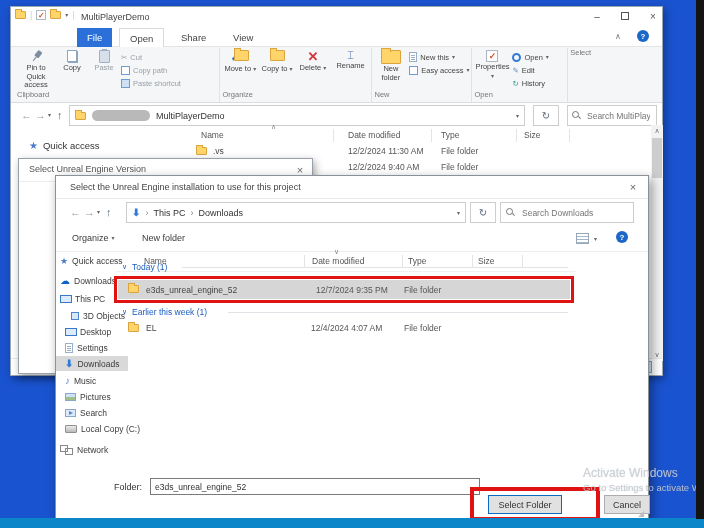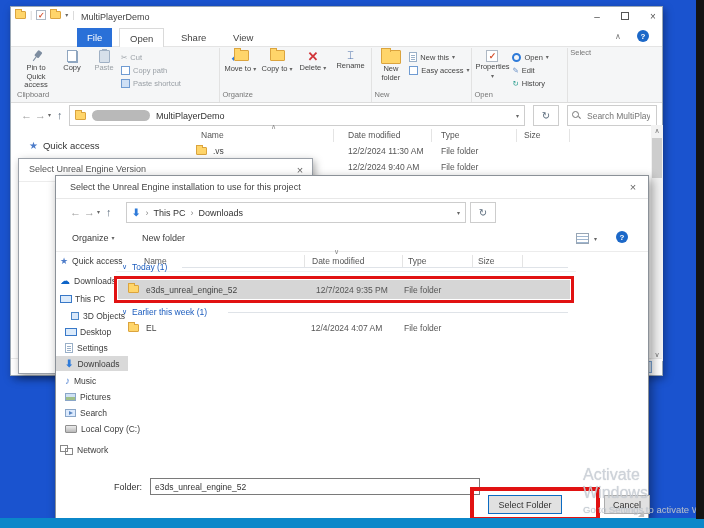--- a/index.html
+++ b/index.html
@@ -7,21 +7,21 @@
   #screen{position:relative;width:704px;height:528px;overflow:hidden;background:#1a53cf;font-size:9px;color:#3b3b3b}
   .ab{position:absolute}
   .strip-bottom{position:absolute;left:0;bottom:0;width:704px;height:10px;background:#0b87c9;z-index:55}
   .strip-right{position:absolute;right:0;top:0;width:8px;height:519px;background:#141414;z-index:60}
 
   
   .win{position:absolute;left:10px;top:6px;width:653px;height:370px;background:#fff;border:1px solid #9aa7b4;z-index:10;box-shadow:2px 3px 8px rgba(0,0,0,.35)}
   .vdialog{position:absolute;left:18px;top:158px;width:295px;height:216px;background:#fff;border:1px solid #9aa0a8;z-index:20;box-shadow:2px 3px 8px rgba(0,0,0,.35)}
   .pdialog{position:absolute;left:55px;top:175px;width:594px;height:345px;background:#fff;border:1px solid #8b9198;z-index:30;box-shadow:3px 4px 10px rgba(0,0,0,.4)}
   .watermark{position:absolute;left:583px;top:466px;z-index:50;color:#c9cfd6;opacity:.9;text-shadow:0 0 1px rgba(120,128,138,.4);pointer-events:none}
-  .watermark .l1{font-size:16px}
+  .watermark .l1{font-size:12px}
   .watermark .l2{font-size:9.5px;margin-top:2px;color:#c2c9d1}
 
   
   .titlebar{position:absolute;left:0;top:0;right:0;height:20px;background:#fff}
   .qat{position:absolute;left:4px;top:3px;display:flex;align-items:center;gap:4px}
   .wtitle{position:absolute;left:70px;top:5px;font-size:9px;color:#444}
   .wctl{position:absolute;top:0;width:24px;height:18px;display:flex;align-items:center;justify-content:center;color:#555;font-size:10px}
   .tabrow{position:absolute;left:0;top:20px;right:0;height:20px;background:#fff;border-bottom:1px solid #e4e4e4}
   .tab{position:absolute;top:1px;height:19px;display:flex;align-items:center;justify-content:center;font-size:9.5px;color:#444;padding:0 10px}
   .tab.file{background:#2a70d8;color:#fff}
@@ -326,20 +326,24 @@
       <span style="color:#888">›</span>
       <span style="font-size:9px;color:#333">This PC</span>
       <span style="color:#888">›</span>
       <span style="font-size:9px;color:#333">Downloads</span>
       <span style="flex:1"></span>
       <span class="cart">▾</span>
     </div>
     <div class="refbox" style="left:414px;top:26px;width:26px;justify-content:center">
         <span style="color:#5a6b7c;font-size:10px">↻</span>
       </div>
+    <div class="srchbox" style="left:444px;top:26px;width:134px;padding:0 5px;gap:5px">
+      <span class="mag"></span>
+      <input placeholder="Search Downloads" style="">
+    </div>
 
     <div class="dtool ab" style="left:16px;top:57px">
         <span>Organize</span>
         <span class="cart">▾</span>
       </div>
     <div class="dtool ab" style="left:86px;top:57px">
         <span>New folder</span>
       </div>
     <span class="vm ab" style="left:520px;top:57px"></span>
     <span class="cart ab" style="left:538px;top:60px">▾</span>

